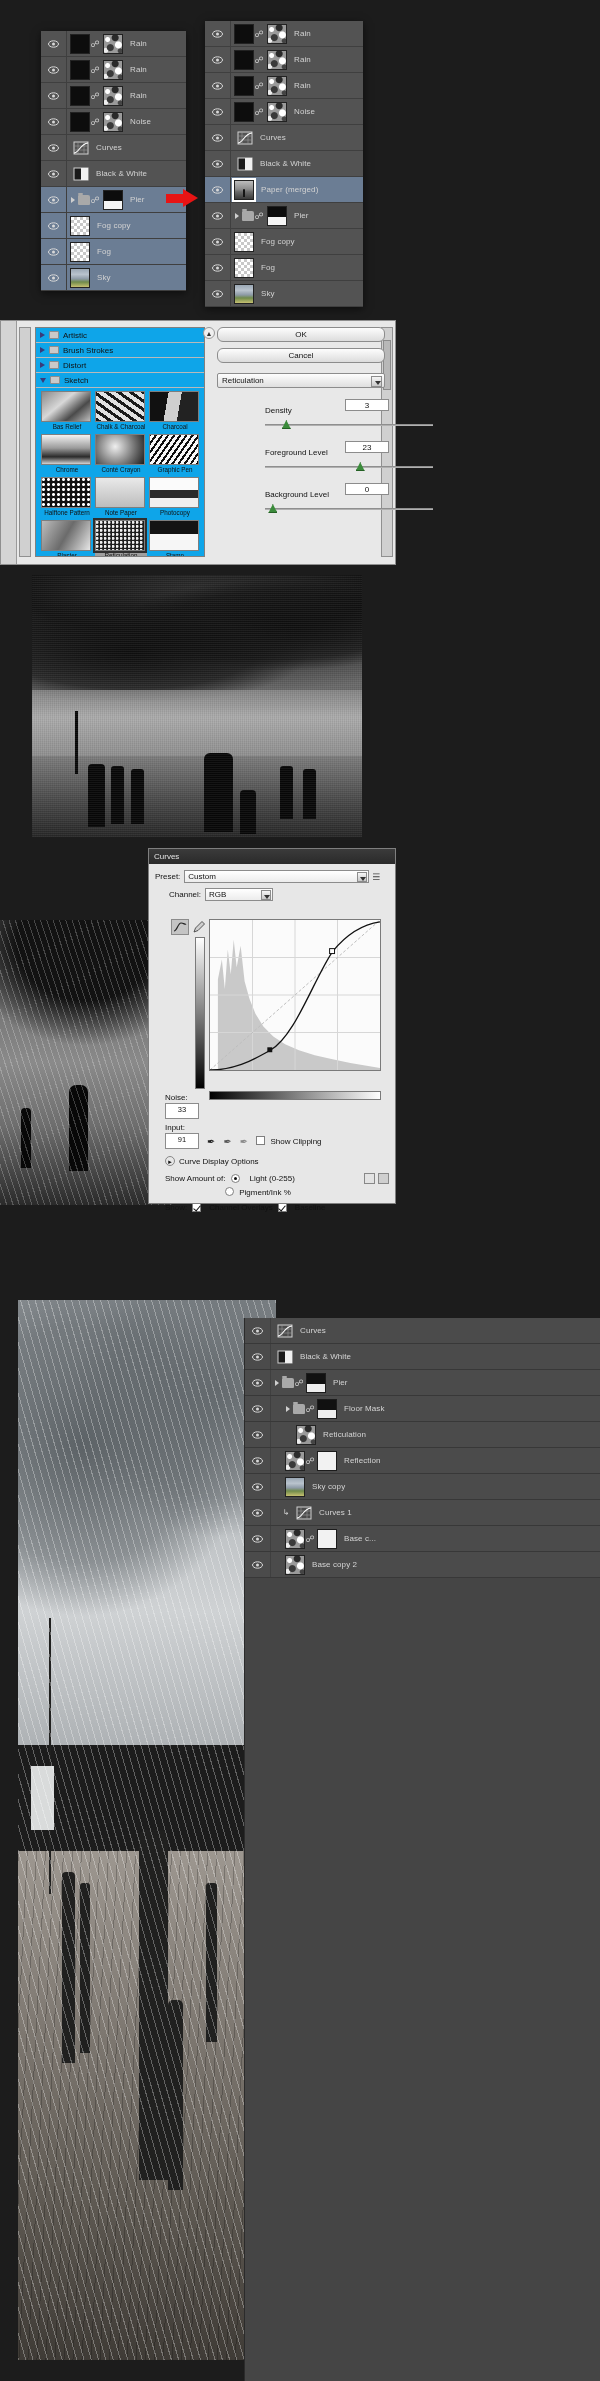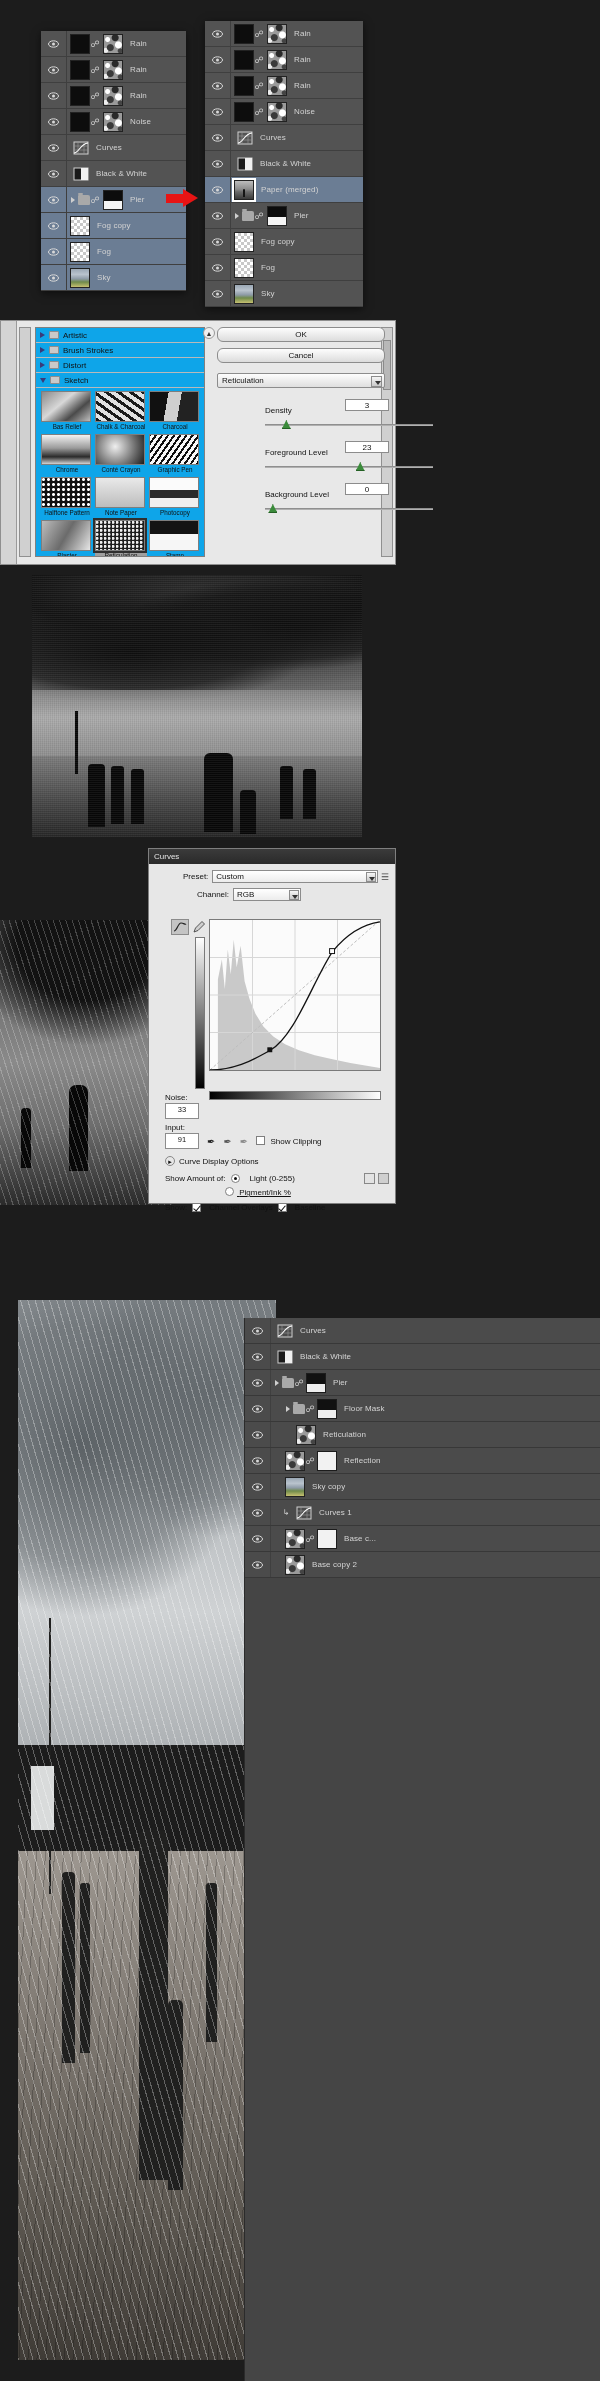--- a/index.html
+++ b/index.html
@@ -132,21 +132,21 @@
   .rp-dark { position:absolute; inset:0; background: radial-gradient(ellipse 90% 45% at 50% 8%, #121212 0 45%, transparent 80%);}
   .rp-ground { position:absolute; left:0; bottom:0; width:100%; height:28%; background:linear-gradient(to bottom,#6e6e6e,#2a2a2a);}
 
   #curves-dialog {
     position:absolute; left:148px; top:848px; width:248px; height:356px;
     background:#e7e7e7; border:1px solid #7f7f7f;
   }
   .cv-title { height:15px; background:linear-gradient(to bottom,#3b3b3b,#2a2a2a); color:#e4e4e4; font-size:8px; display:flex; align-items:center; padding-left:5px;}
   .cv-body { padding:6px 6px 0 6px; position:relative;}
   .cv-row { display:flex; align-items:center; font-size:8px; color:#111; margin-bottom:5px;}
-  .cv-row .k { margin-right:4px;margin-left:28px; }
+  .cv-row .k { margin-right:4px; }
   .cv-combo { height:13px; background:linear-gradient(to bottom,#fff,#ececec); border:1px solid #8c8c8c; display:flex; align-items:center; padding-left:3px; font-size:8px; position:relative;}
   .cv-combo .chev { position:absolute; right:1px; top:1px; width:10px;height:10px; background:linear-gradient(to bottom,#f7f7f7,#c8c8c8); border:1px solid #8c8c8c;}
   .cv-combo .chev::after { content:"";position:absolute;left:2px;top:3.5px;border-left:3px solid transparent;border-right:3px solid transparent;border-top:4px solid #333;}
   .cv-graph-wrap { position:relative; margin-left:26px; width:172px; height:152px; border:1px solid #7a7a7a; background:#f6f6f6;}
   .cv-grad-v { position:absolute; left:-12px; top:0; width:10px; height:152px; background:linear-gradient(to top,#000,#fff); border:1px solid #7a7a7a;}
   .cv-grad-h { position:absolute; left:26px; top:154px; width:172px; height:9px; background:linear-gradient(to right,#000,#fff); border:1px solid #7a7a7a;}
   .cv-tools { position:absolute; left:2px; top:0; width:22px;}
   .cv-tool { width:18px;height:16px;border:1px solid #8b8b8b;background:linear-gradient(to bottom,#fafafa,#dcdcdc); margin-bottom:3px;}
   .cv-tool.on { background:#c4c4c4; }
   .outbox { width:34px;height:16px;background:#fff;border:1px solid #8c8c8c;font-size:7.5px;line-height:11px;text-align:center;color:#111;}
@@ -724,21 +724,21 @@
 
       <div style="margin-top:7px;font-size:8px;color:#111;display:flex;align-items:center;gap:6px;">
         <span>Show Amount of:</span>
         <span class="radio on"></span>
         <span>Light  (0-255)</span>
         <span style="margin-left:auto;display:flex;gap:3px;">
           <span style="width:11px;height:11px;border:1px solid #888;background:#e3e3e3;"></span>
           <span style="width:11px;height:11px;border:1px solid #888;background:#cfcfcf;"></span>
         </span>
       </div>
-      <div style="margin-top:3px;font-size:8px;color:#111;margin-left:60px;text-decoration:underline;">
+      <div style="margin-top:3px;font-size:8px;color:#111;margin-left:60px;">
         <span class="radio"></span>
         <span>Pigment/Ink %</span>
       </div>
 
       <div style="margin-top:6px;font-size:8px;color:#111;display:flex;align-items:center;gap:5px;">
         <span>Show:</span>
         <span class="chk on"></span>
         <span>Channel Overlays</span>
         <span class="chk on"></span>
         <span>Baseline</span>

